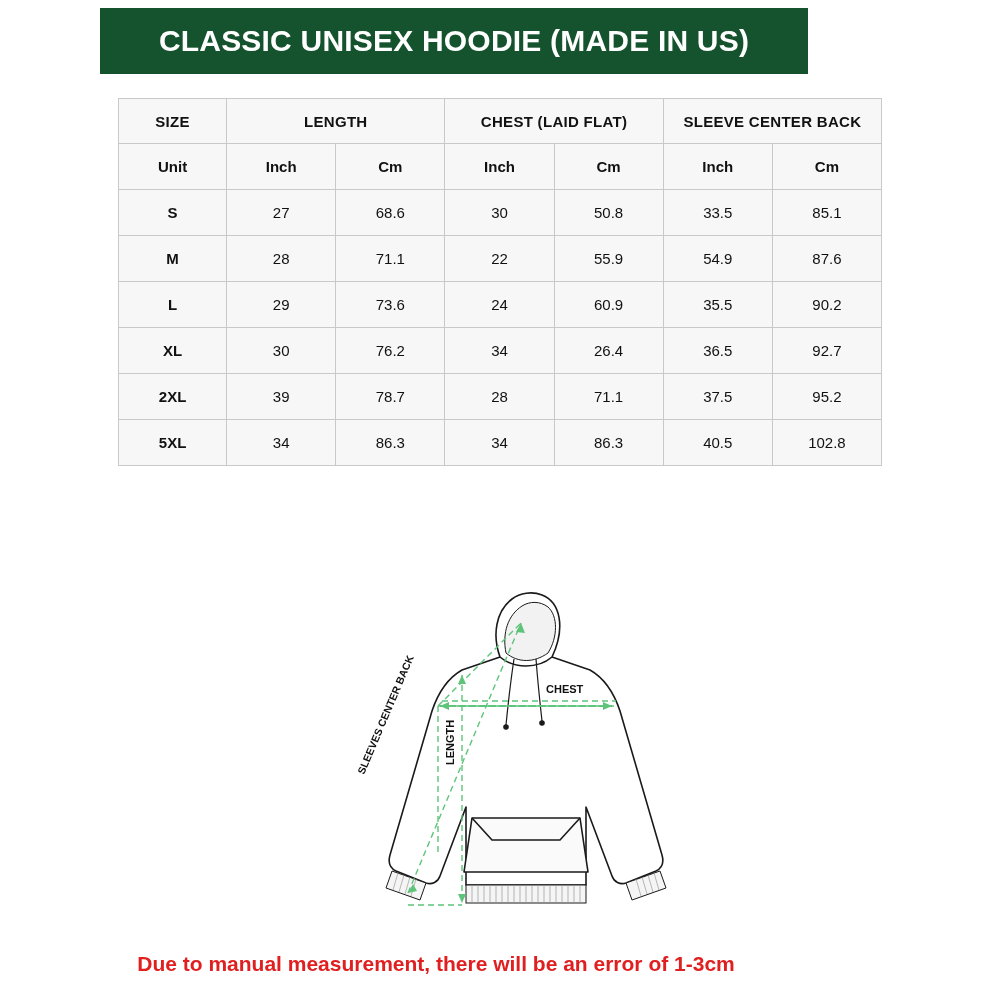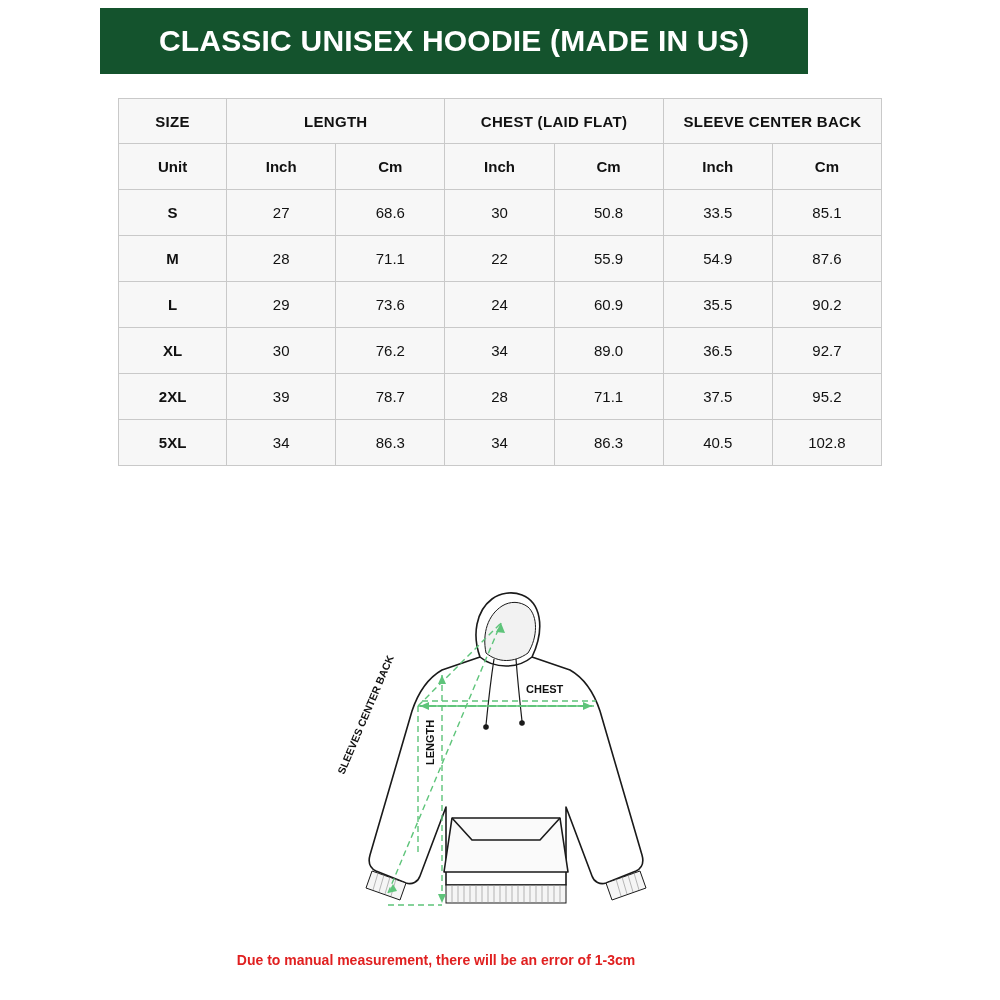--- a/index.html
+++ b/index.html
@@ -73,36 +73,36 @@
   table.size-table td.size-cell {
     font-weight: bold;
   }
   
   col.c-size  { width: 108px; }
   col.c-val   { width: 109px; }
 
   
   .illustration {
     position: absolute;
-    left: 296px;
+    left: 316px;
     top: 575px;
     width: 420px;
     height: 360px;
   }
   .illustration svg { display: block; }
 
   
   .footer-note {
     position: absolute;
     left: 0;
     top: 952px;
     width: 872px;
     text-align: center;
     color: #e02020;
-    font-size: 14px;
+    font-size: 21px;
     font-weight: bold;
   }
 </style>
 </head>
 <body>
 
 <div class="header-banner">
   <div class="title">CLASSIC UNISEX HOODIE (MADE IN US)</div>
 </div>
 
@@ -160,21 +160,21 @@
         <td>24</td>
         <td>60.9</td>
         <td>35.5</td>
         <td>90.2</td>
       </tr>
       <tr>
         <td class="size-cell">XL</td>
         <td>30</td>
         <td>76.2</td>
         <td>34</td>
-        <td>89.0</td>
+        <td>26.4</td>
         <td>36.5</td>
         <td>92.7</td>
       </tr>
       <tr>
         <td class="size-cell">2XL</td>
         <td>39</td>
         <td>78.7</td>
         <td>28</td>
         <td>71.1</td>
         <td>37.5</td>

